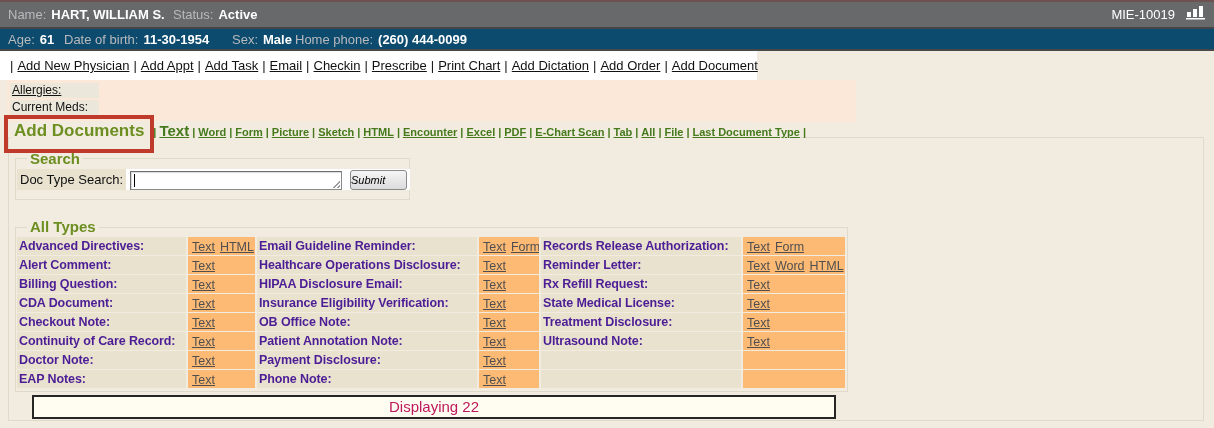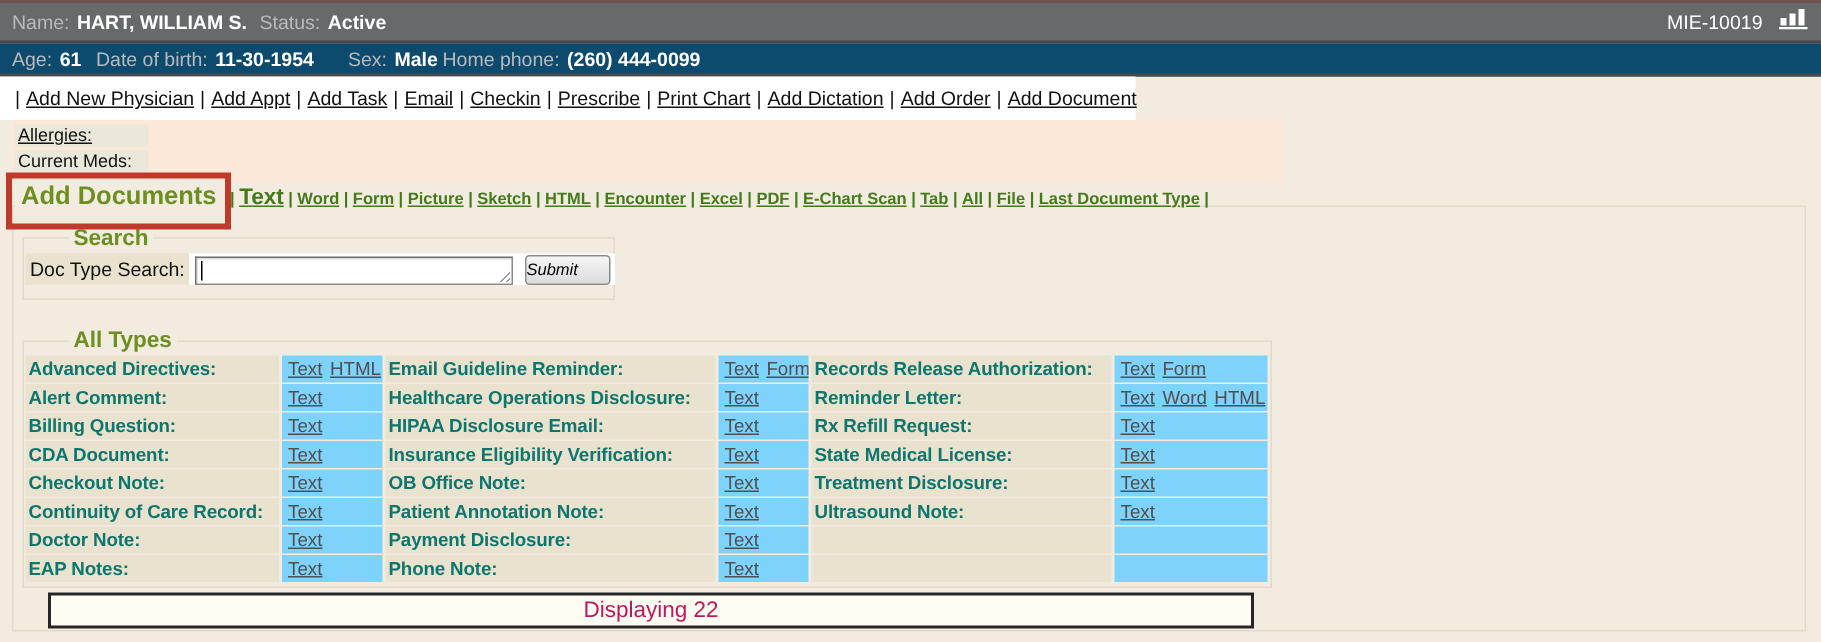--- a/index.html
+++ b/index.html
@@ -52,21 +52,21 @@
   .meds-box { left:10px; top:100px; }
   .allergies-box a { color:#111; text-decoration:underline; cursor:pointer; }
 
   
   .fs { border:1px solid #e0dacb; }
   .outer-fs { left:8px; top:137px; width:1196px; height:284px; }
   .search-fs { left:15px; top:158px; width:395px; height:42px; }
   .types-fs { left:15px; top:227px; width:833px; height:165px; }
   .fs-legend {
     position:absolute; background:#f1ecdf; padding:0 3px;
-    color:#6d8e21; font-weight:bold; white-space:nowrap;margin-left:19px;
+    color:#6d8e21; font-weight:bold; white-space:nowrap;
   }
   .legend-sm { font-size:15px; }
   .search-legend { left:27px; top:150px; }
   .types-legend { left:27px; top:218px; }
 
   
   .adddoc-legend {
     left:10px; top:121px; width:737px; height:19px;
     background:#f1ecdf;
     display:flex; align-items:baseline;
@@ -114,23 +114,23 @@
   .types-grid {
     left:17px; top:237px;
     display:grid;
     grid-template-columns:169px 67px 220px 60px 200px 102px;
     grid-auto-rows:18px;
     column-gap:2px; row-gap:1px;
   }
   .cell { height:18px; line-height:18px; white-space:nowrap; overflow:hidden; }
   .cell.label {
     background:#e8e2cf; font-weight:bold; font-size:12.5px;
-    letter-spacing:-0.1px; padding-left:2px; color:#0f766e;
-  }
-  .cell.links { background:#7dd3fc; padding-left:4px; }
+    letter-spacing:-0.1px; padding-left:2px; color:#4c1d95;
+  }
+  .cell.links { background:#fdba74; padding-left:4px; }
   .doc-link { color:#4f4f4f; font-size:12.5px; text-decoration:underline; margin-right:5px; cursor:pointer; }
 
   
   .footer-box {
     left:32px; top:395px; width:804px; height:24px;
     background:#fffdf2; border:2px solid #262626;
     text-align:center; line-height:20px;
     color:#be185d; font-size:15px;
   }
 </style>

